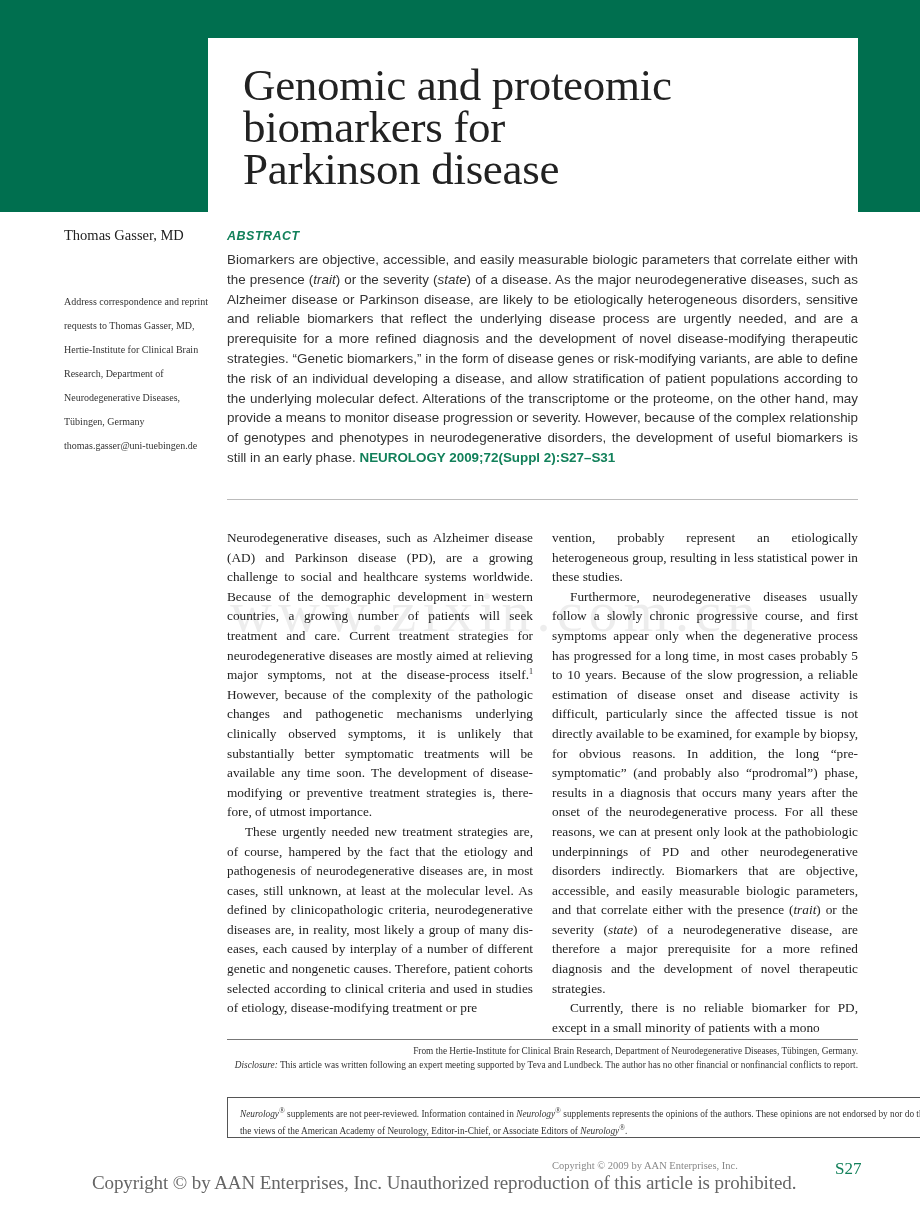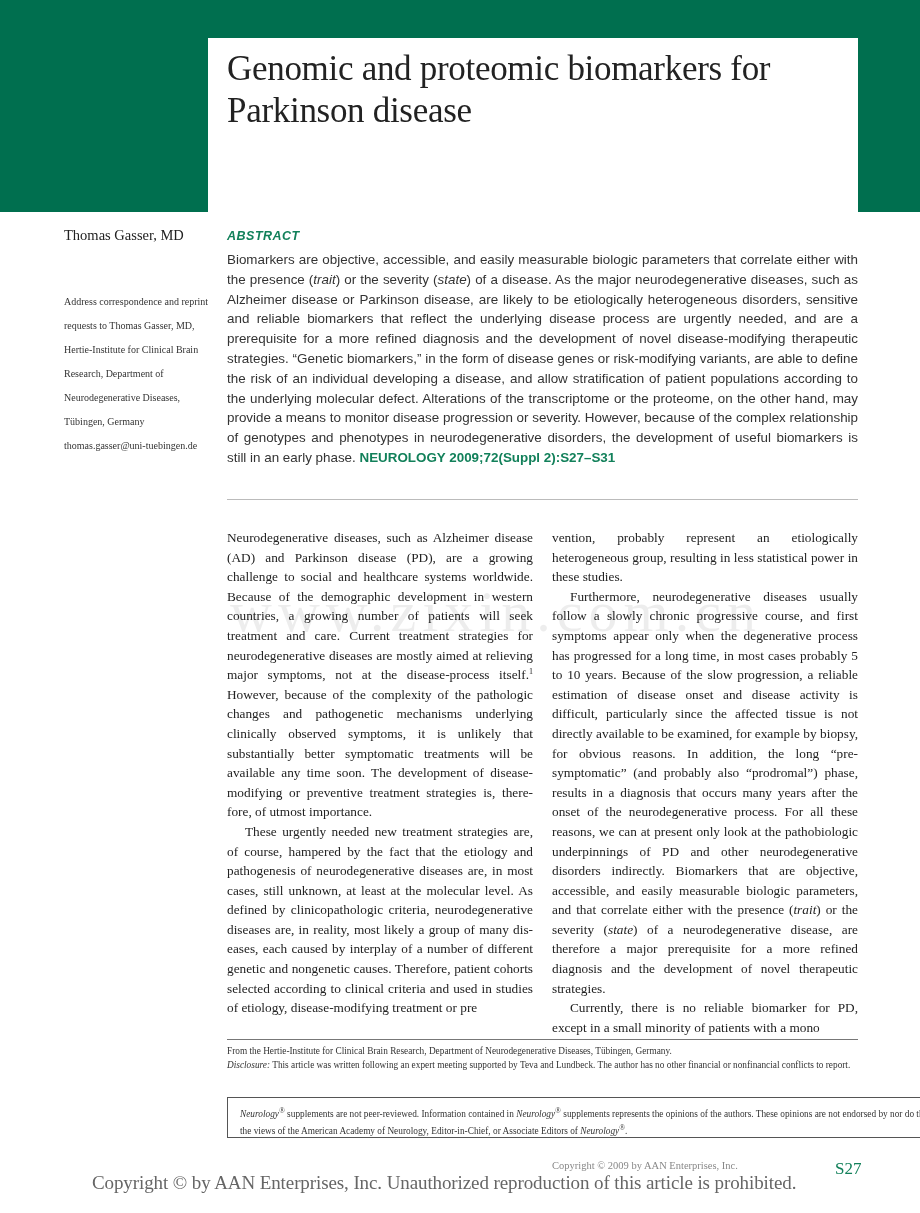--- a/index.html
+++ b/index.html
@@ -11,22 +11,22 @@
     .green-band {
       position: absolute; left: 0; top: 0; width: 920px; height: 212px;
       background: #006f4f;
     }
     .title-box {
       position: absolute; left: 208px; top: 38px; width: 650px; height: 174px;
       background: #ffffff;
     }
     .title {
       position: absolute; left: 227px; top: 48px; width: 620px;
-      font-family: "Liberation Serif", serif; font-size: 35px; line-height: 42px;
-      color: #222; letter-spacing: -0.3px; margin: 0; font-weight: normal;
+      font-family: "Liberation Serif", serif; font-size: 45px; line-height: 42px;
+      color: #222; letter-spacing: -0.3px; margin: 16px; font-weight: normal;
     }
     .author {
       position: absolute; left: 64px; top: 227px;
       font-size: 14.5px; color: #222;
     }
     .address {
       position: absolute; left: 64px; top: 285px; width: 160px;
       font-size: 10px; line-height: 14px; color: #333;
     }
     .address div { white-space: nowrap; margin-top: 10px; }
@@ -61,21 +61,21 @@
       position: absolute; left: 230px; top: 578px;
       font-family: Liberation Serif, serif; font-size: 58px; color: rgba(0,0,0,0.07);
       letter-spacing: 6px; pointer-events: none;
     }
     .rule-foot {
       position: absolute; left: 227px; top: 1039px; width: 631px; height: 1px;
       background: #777;
     }
     .foot-notes {
       position: absolute; left: 227px; top: 1045px; width: 631px;
-      font-size: 9.3px; line-height: 13.5px; color: #333;
+      font-size: 9.3px; line-height: 13.5px; color: #333; text-align: right;
     }
     .foot-notes p { margin: 0; }
     .notice-box {
       position: absolute; left: 227px; top: 1097px; width: 755px; height: 41px;
       border: 1px solid #555; box-sizing: border-box; padding: 6px 12px;
       font-size: 9.3px; line-height: 14px; color: #333;
     }
     .page-copy {
       position: absolute; left: 552px; top: 1160px;
       font-family: Liberation Serif, serif; font-size: 10.5px; color: #888;

